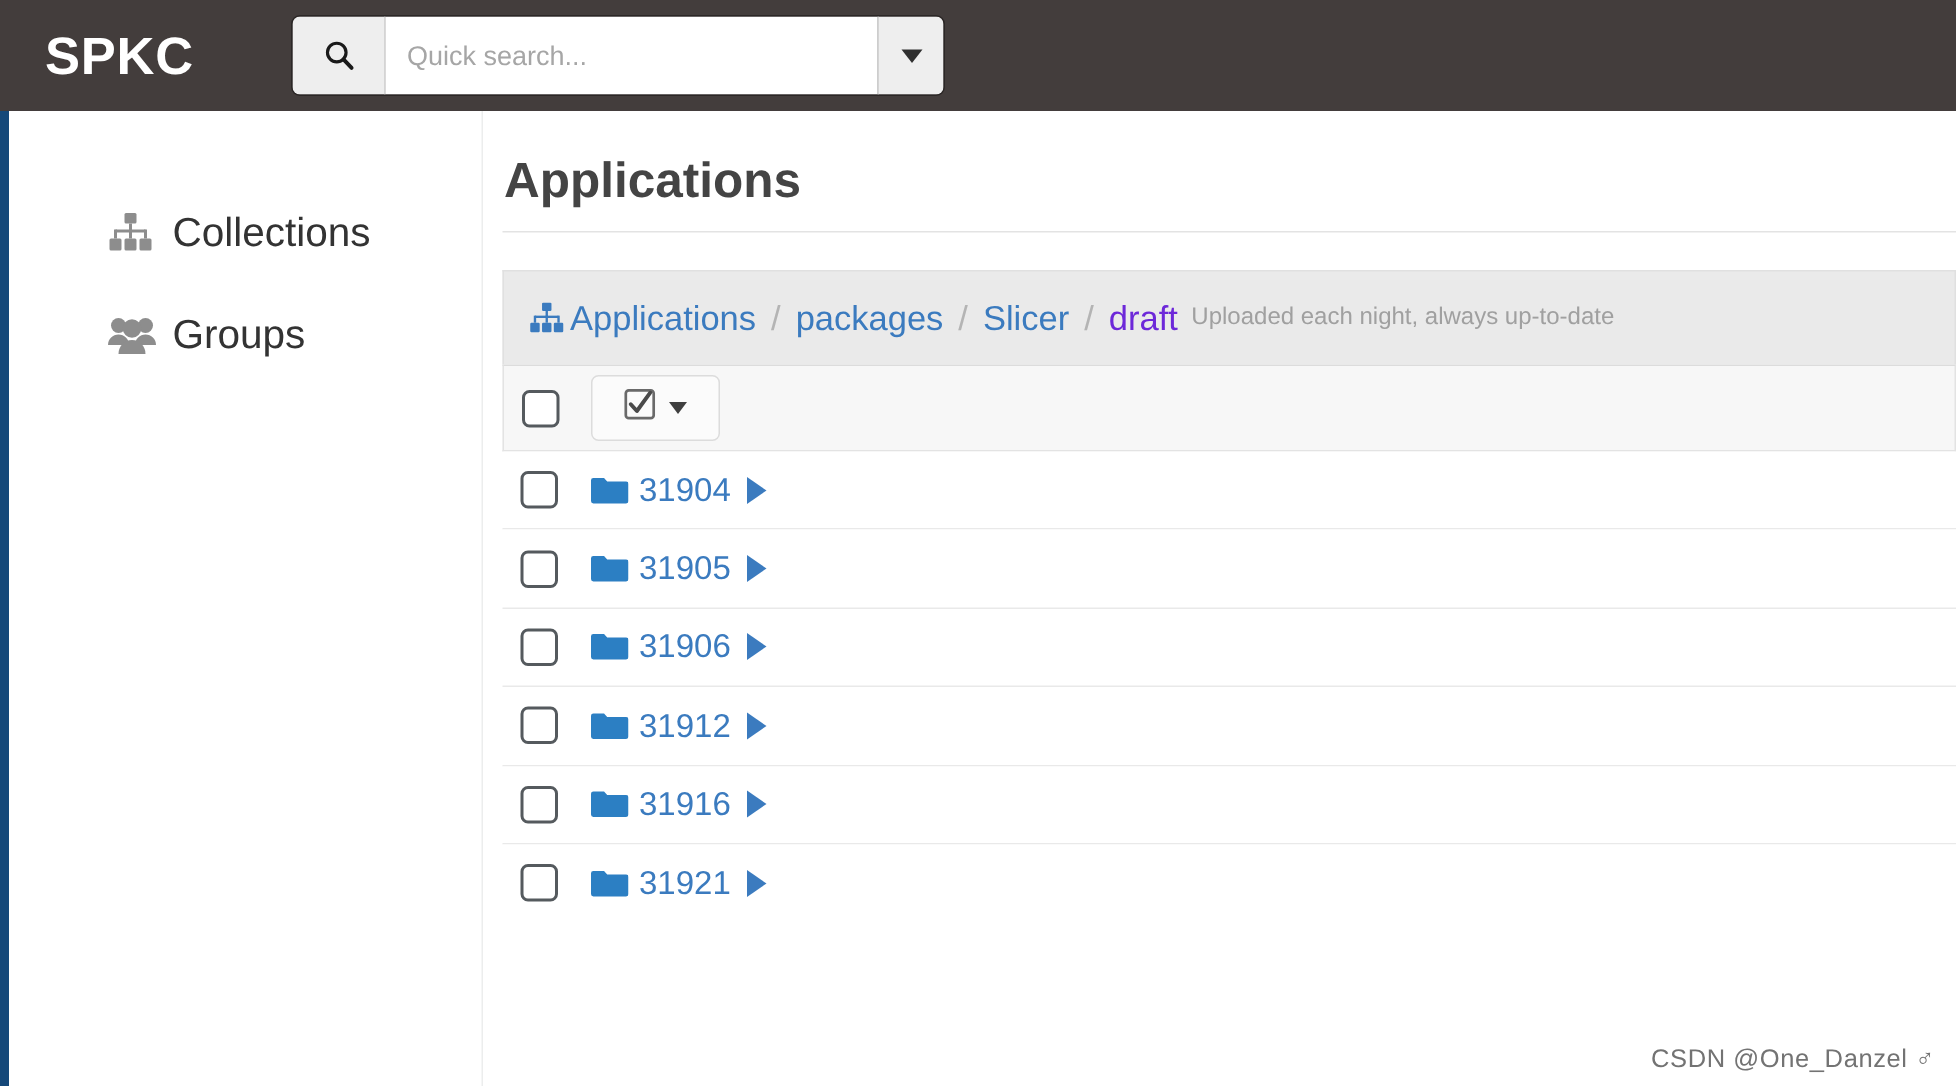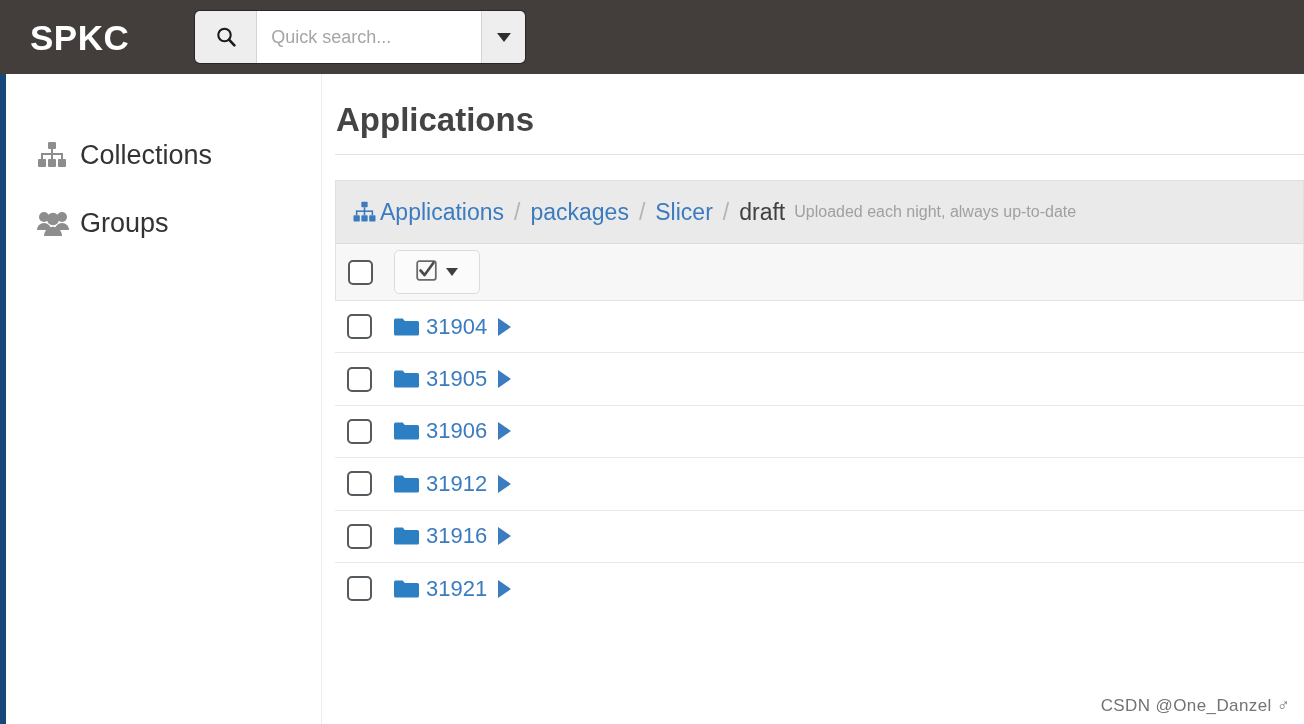--- a/index.html
+++ b/index.html
@@ -49,21 +49,21 @@
     border-right: 1px solid #d4d4d4;
     display: flex;
     align-items: center;
     justify-content: center;
     cursor: pointer;
   }
 
   .search-addon svg { display: block; }
 
   .search-input {
-    width: 224px;
+    width: 328px;
     border: none;
     outline: none;
     background: #ffffff;
     font-size: 18px;
     font-family: "Liberation Sans", sans-serif;
     color: #4d7c0f;
     padding: 0 14px;
   }
   .search-input::placeholder { color: #a6a6a6; }
 
@@ -101,21 +101,21 @@
     height: 650px;
     background: #ffffff;
     border-right: 1px solid #eceded;
     padding-top: 47px;
   }
 
   .side-item {
     display: flex;
     align-items: center;
     height: 68px;
-    padding-left: 31px;
+    padding-left: 66px;
     cursor: pointer;
     text-decoration: none;
   }
 
   .side-icon {
     width: 34px;
     display: flex;
     align-items: center;
     justify-content: flex-start;
     margin-right: 9px;
@@ -178,21 +178,21 @@
 
   .crumb-sep {
     font-size: 23px;
     color: #b4b4b4;
     margin: 0 10px;
     line-height: 1;
   }
 
   .crumb-current {
     font-size: 23px;
-    color: #404040;
+    color: #6d28d9;
     line-height: 1;
   }
 
   .crumb-desc {
     font-size: 16px;
     color: #a0a0a0;
     margin-left: 9px;
     line-height: 1;
   }
 

